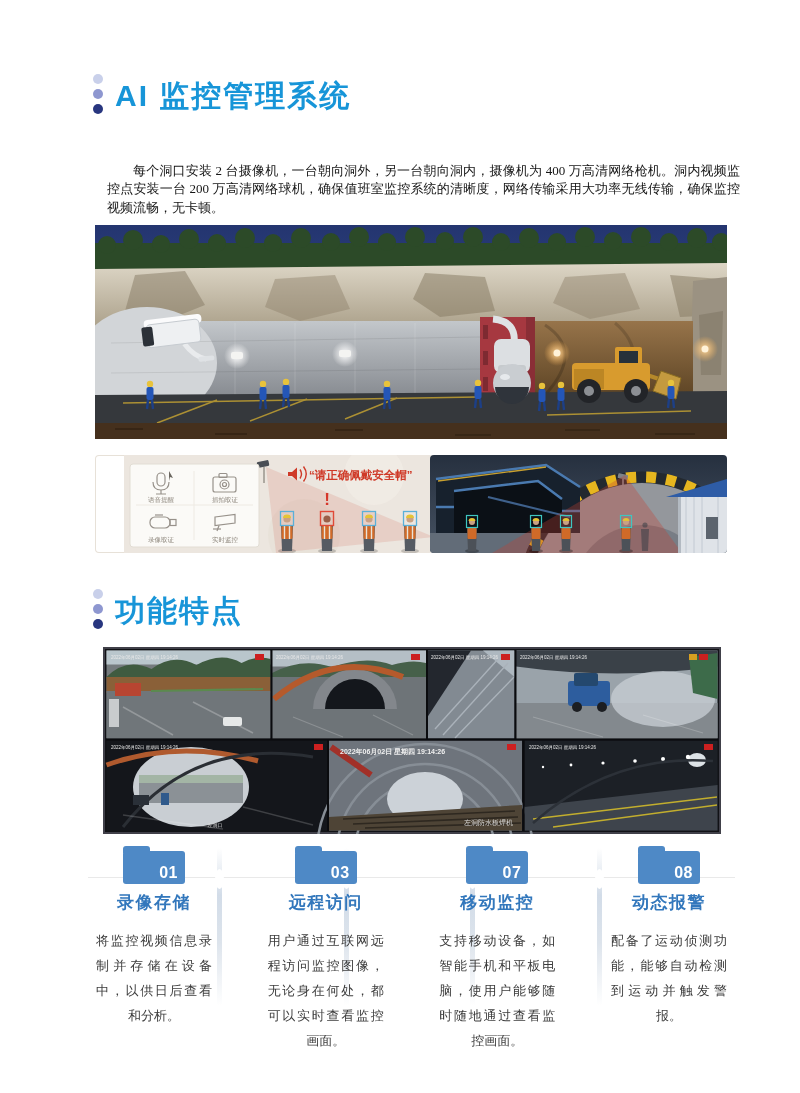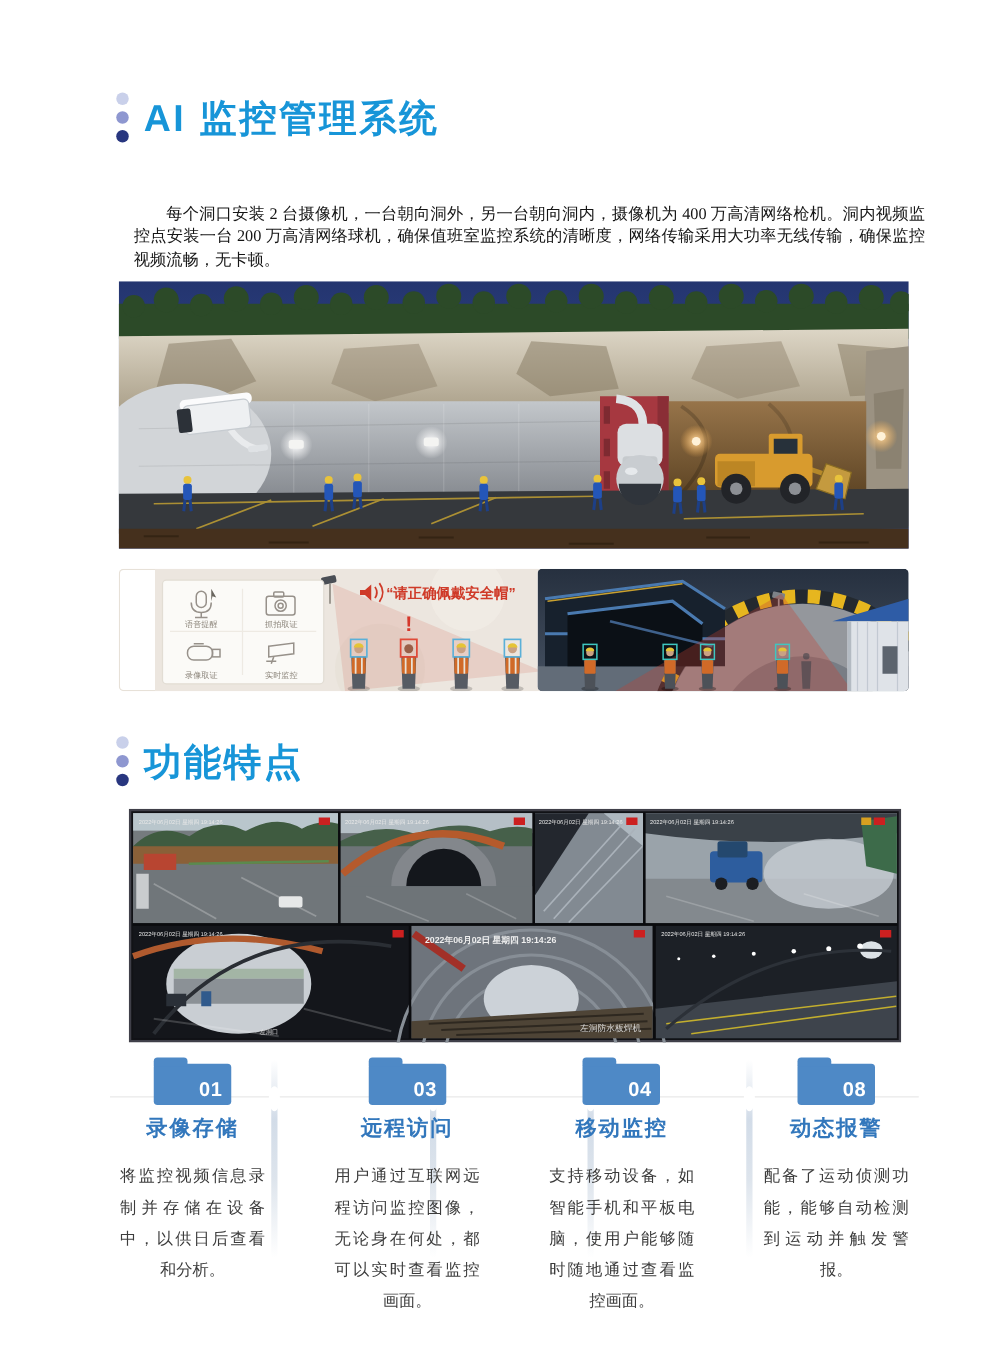--- a/index.html
+++ b/index.html
@@ -643,21 +643,21 @@
       <div class="card">
         <div class="folder">
           <span class="num">03</span>
         </div>
         <h3>远程访问</h3>
         <p>用户通过互联网远程访问监控图像，无论身在何处，都可以实时查看监控画面。</p>
       </div>
 
       <div class="card">
         <div class="folder">
-          <span class="num">04</span>
+          <span class="num">07</span>
         </div>
         <h3>移动监控</h3>
         <p>支持移动设备，如智能手机和平板电脑，使用户能够随时随地通过查看监控画面。</p>
       </div>
 
       <div class="card">
         <div class="folder">
           <span class="num">08</span>
         </div>
         <h3>动态报警</h3>

